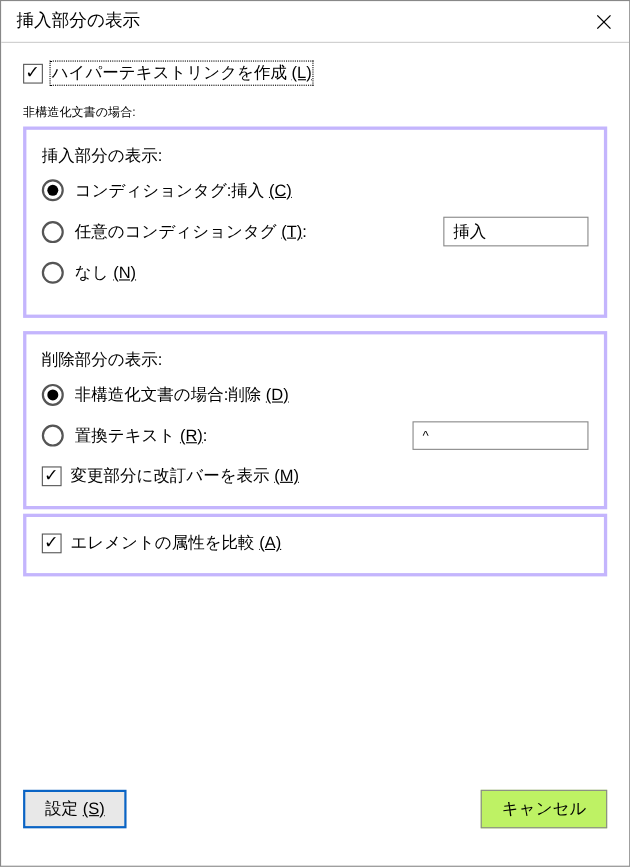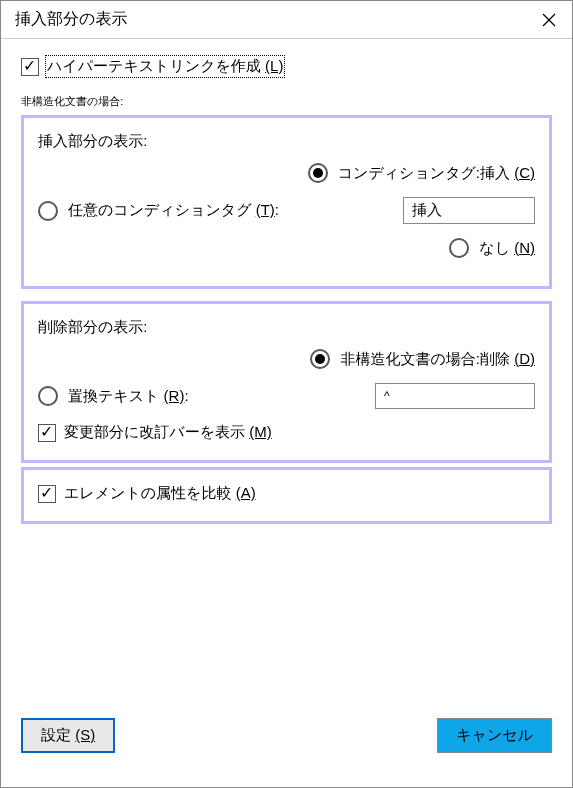--- a/index.html
+++ b/index.html
@@ -56,21 +56,20 @@
     }
     .group-box {
       border: 3px solid #c4b5fd;
       padding: 14px 14px 12px 14px;
       margin-bottom: 4px;
     }
     .group-title { margin-bottom: 12px; }
     .radio-row {
       display: flex; align-items: center; gap: 10px;
       margin-bottom: 14px;
-      justify-content: flex-end;
     }
     .radio-row:last-child { margin-bottom: 16px; }
     input[type=radio] {
       width: 20px; height: 20px;
       -webkit-appearance: none; appearance: none;
       border: 2px solid #555; border-radius: 50%;
       position: relative; background: #fff;
     }
     input[type=radio]:checked::after {
       content: ""; position: absolute;
@@ -96,21 +95,21 @@
       font-size: 12px;
     }
     .group-checkbox { margin-top: 12px; }
     .footer {
       display: flex; justify-content: space-between;
       padding: 10px 20px 34px 20px;
     }
     .btn {
       padding: 6px 18px;
       border: 1px solid #888;
-      background: #0ea5e9;
+      background: #bef264;
       font-family: inherit;
       font-size: 15px;
       cursor: pointer;
     }
     .btn-primary {
       border: 2px solid #0a64c5;
       background: #e8e8e8;
     }
   </style>
 </head>

